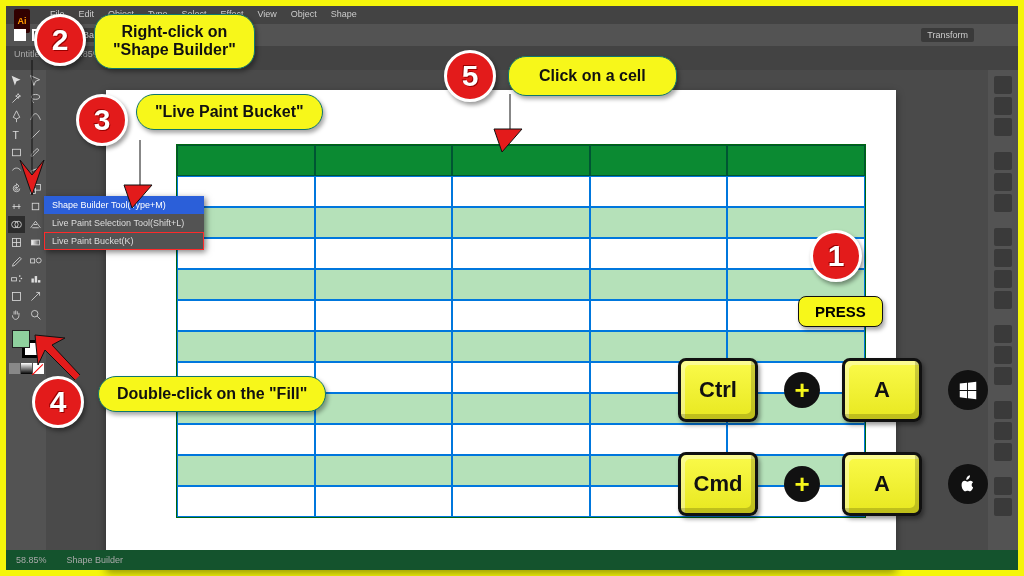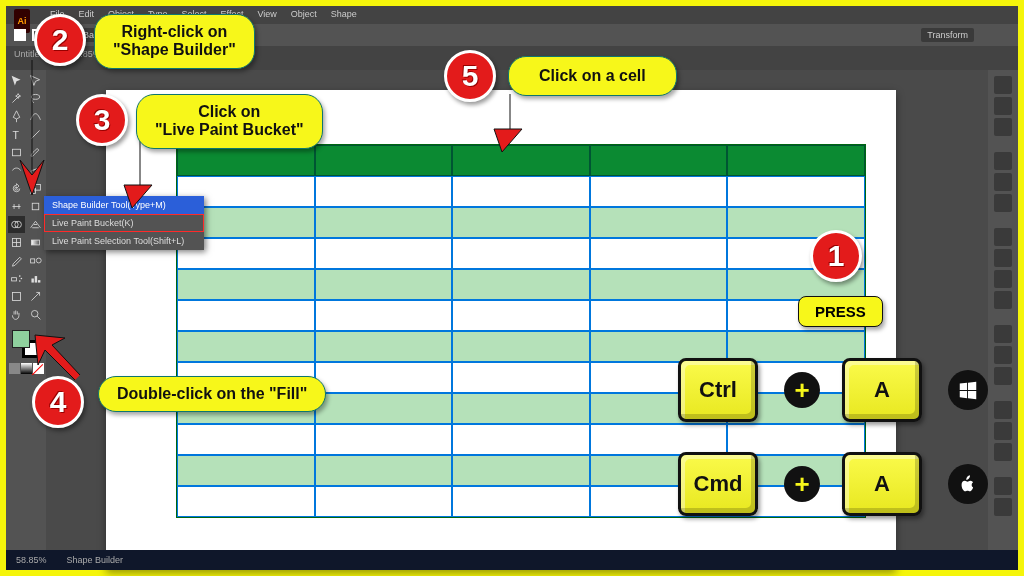--- a/index.html
+++ b/index.html
@@ -18,21 +18,21 @@
   .fillstroke { margin-top: 6px; position: relative; width: 28px; height: 28px; }
   .fill-box { position: absolute; width: 18px; height: 18px; background: #8fd19e; border: 1px solid #222; top: 0; left: 0; }
   .stroke-box { position: absolute; width: 18px; height: 18px; background: #fff; border: 3px solid #000; bottom: 0; right: 0; }
   .colormode { margin-top: 4px; display: flex; gap: 1px; }
   .cm { width: 11px; height: 11px; }
   .canvas-area { flex: 1; background: #4a4a4a; position: relative; }
   .artboard { position: absolute; top: 20px; left: 60px; width: 790px; height: 480px; background: #fff; box-shadow: 0 3px 8px rgba(0,0,0,0.4); }
   .rightpanels { width: 30px; background: #535353; display: flex; flex-direction: column; align-items: center; padding-top: 6px; gap: 3px; }
   .rightpanels .pi { width: 18px; height: 18px; background: #3a3a3a; border-radius: 2px; }
   .rightpanels .gap { height: 10px; }
-  .statusbar { position: absolute; bottom: 0; left: 0; right: 0; height: 20px; background: #0f172a; color: #aaa; font-size: 9px; display: flex; align-items: center; padding: 0 10px; gap: 20px; }
+  .statusbar { position: absolute; bottom: 0; left: 0; right: 0; height: 20px; background: #14532d; color: #aaa; font-size: 9px; display: flex; align-items: center; padding: 0 10px; gap: 20px; }
   
   .table { position: absolute; top: 54px; left: 70px; width: 690px; border: 1px solid #061; }
   .table .row { display: flex; }
   .table .cell { flex: 1; height: 31px; border: 0.5px solid #0077dd; position: relative; }
   .table .hdr .cell { background: #0b8a32; border: 0.5px solid #053; }
   .table .alt .cell { background: #b5e1b9; }
   
   .ctxmenu { position: absolute; left: 38px; top: 190px; width: 160px; background: #535353; color: #ddd; font-size: 9px; z-index: 40; box-shadow: 2px 2px 6px rgba(0,0,0,0.5); }
   .ctxmenu .item { padding: 4px 8px; display: flex; justify-content: flex-start; align-items: center; }
   .ctxmenu .item.sel { background: #2b5fd9; color: #fff; }
@@ -397,48 +397,47 @@
       <div class="pi"></div>
       <div class="pi"></div>
     </div>
   </div>
 
   <div class="ctxmenu">
     <div class="item sel">
         <span>Shape Builder Tool</span>
         <span>(Type+M)</span>
       </div>
+    <div class="item">
+        <span>Live Paint Selection Tool</span>
+        <span>(Shift+L)</span>
+      </div>
     <div class="item hl">
         <span>Live Paint Bucket</span>
         <span>(K)</span>
-      </div>
-    <div class="item">
-        <span>Live Paint Selection Tool</span>
-        <span>(Shift+L)</span>
       </div>
   </div>
 
   <div class="statusbar">
     <span>58.85%</span>
     <span>Shape Builder</span>
   </div>
 </div>
 
 <div class="badge" style="top:14px;left:34px">2</div>
 <div class="callout" style="top:14px;left:94px">
   <div>Right-click on</div>
     <div>"Shape Builder"</div>
 </div>
 <svg class="arrow" style="top:60px;left:12px" width="40" height="140">
     <path d="M20 0 L20 115 L8 100 L20 135 L32 100 L20 115" fill="#e31b1b" stroke="#111" stroke-width="1"></path>
   </svg>
 
 <div class="badge" style="top:94px;left:76px">3</div>
 <div class="callout" style="top:94px;left:136px">
-  <div>Click on</div>
     <div>"Live Paint Bucket"</div>
 </div>
 <svg class="arrow" style="top:140px;left:110px" width="50" height="70">
     <path d="M30 0 L30 45 L14 45 L22 68 L42 45 L30 45" fill="#e31b1b" stroke="#111" stroke-width="1"></path>
   </svg>
 
 <div class="badge" style="top:376px;left:32px">4</div>
 <div class="callout" style="top:376px;left:98px;text-align:left">
   <div>Double-click on the "Fill"</div>
 </div>

